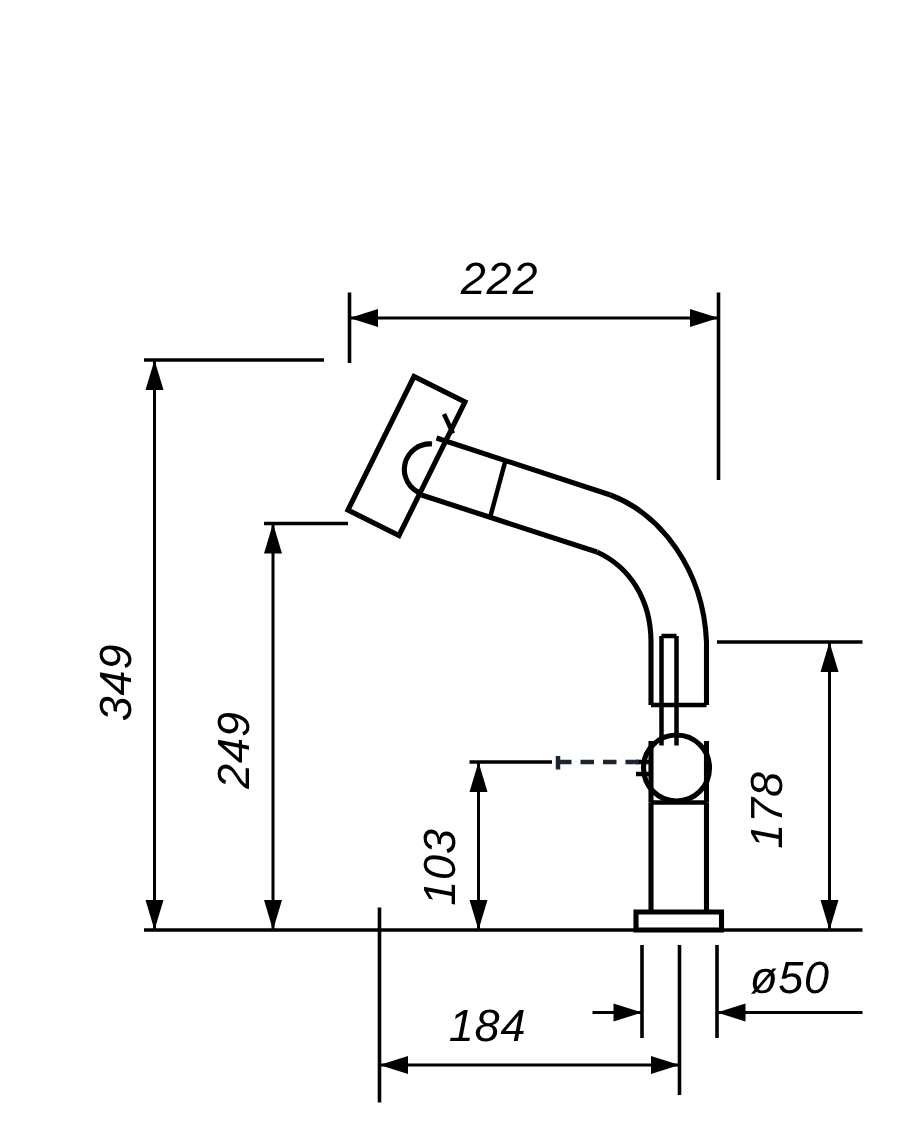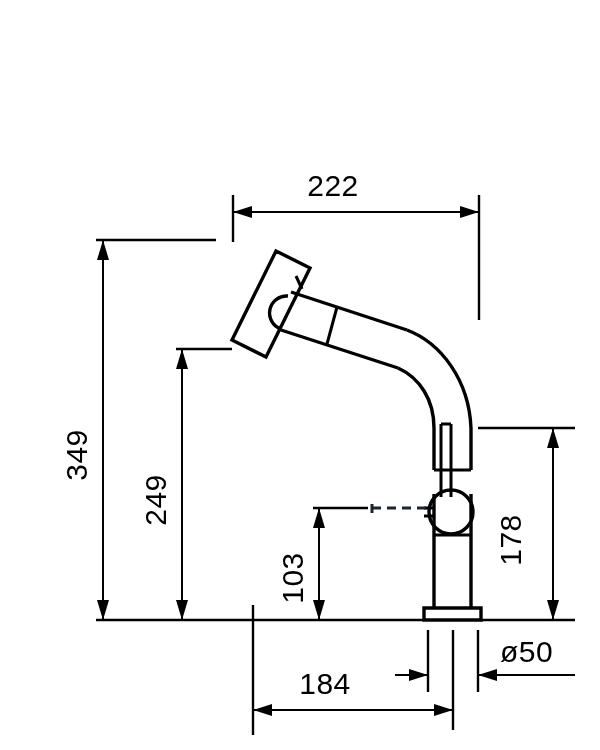--- a/index.html
+++ b/index.html
@@ -12,20 +12,21 @@
     width: 600px;
     height: 750px;
     font-family: "Liberation Sans", sans-serif;
     overflow: hidden;
   }
   #drawing-root {
     position: relative;
     width: 600px;
     height: 750px;
     background: #ffffff;
+    font-style: italic;
   }
   svg#tech-drawing {
     display: block;
     width: 600px;
     height: 750px;
   }
   .part-outline {
     fill: none;
     stroke: #000000;
     stroke-width: 3.4;

